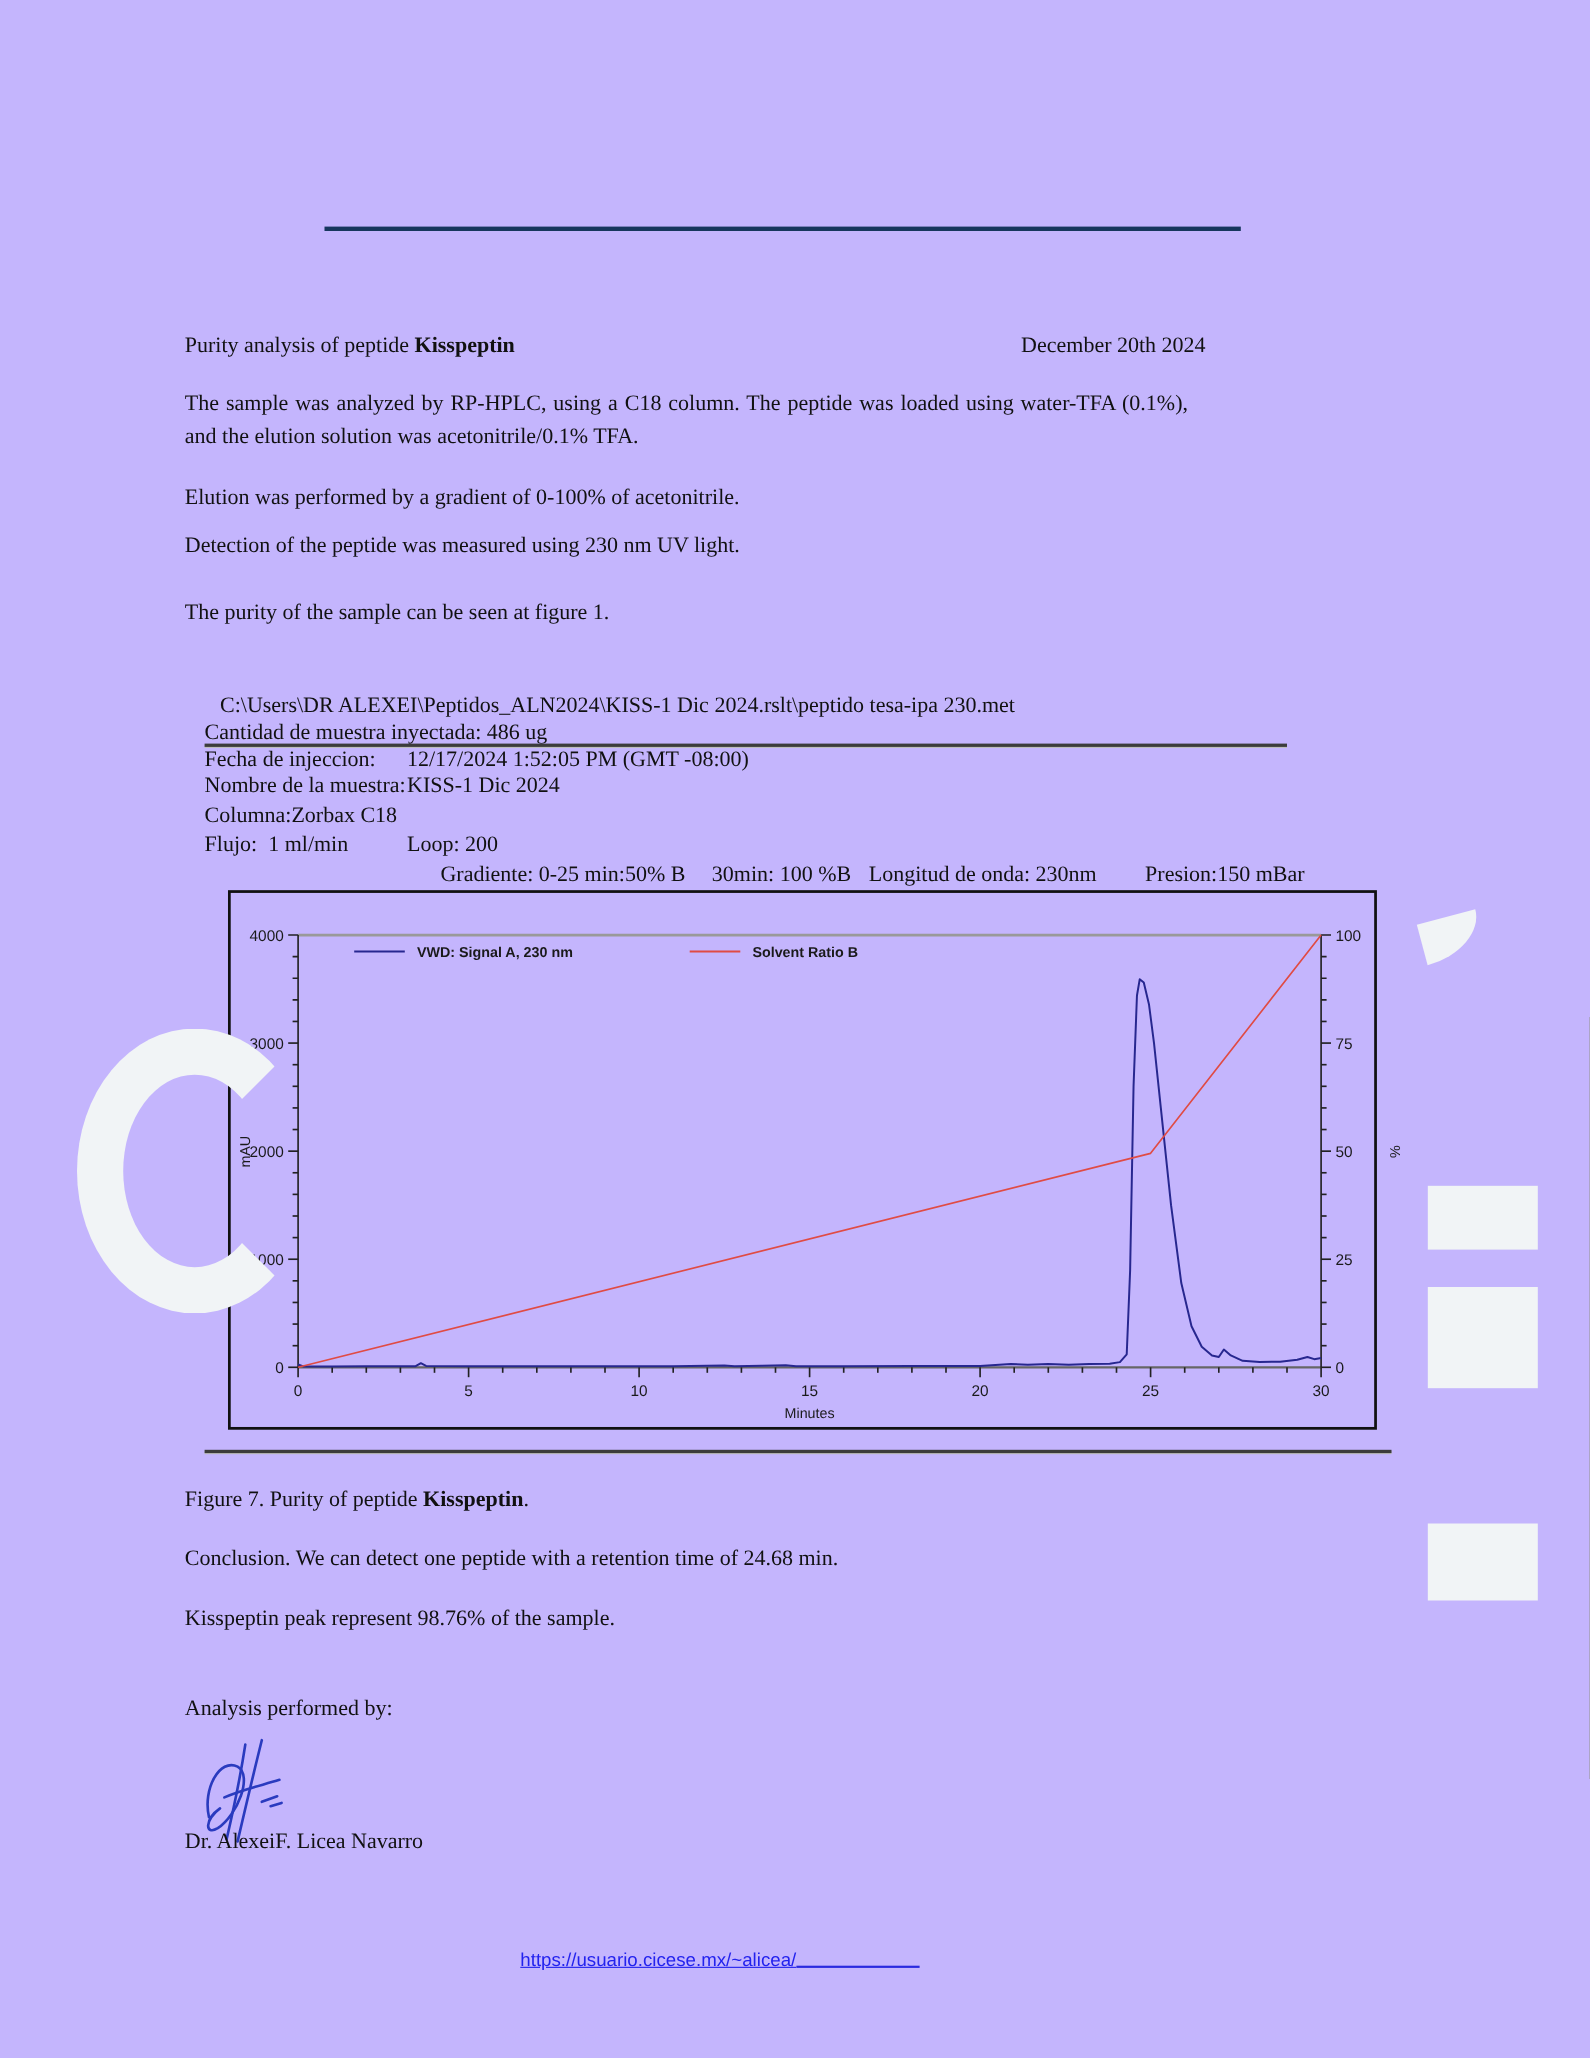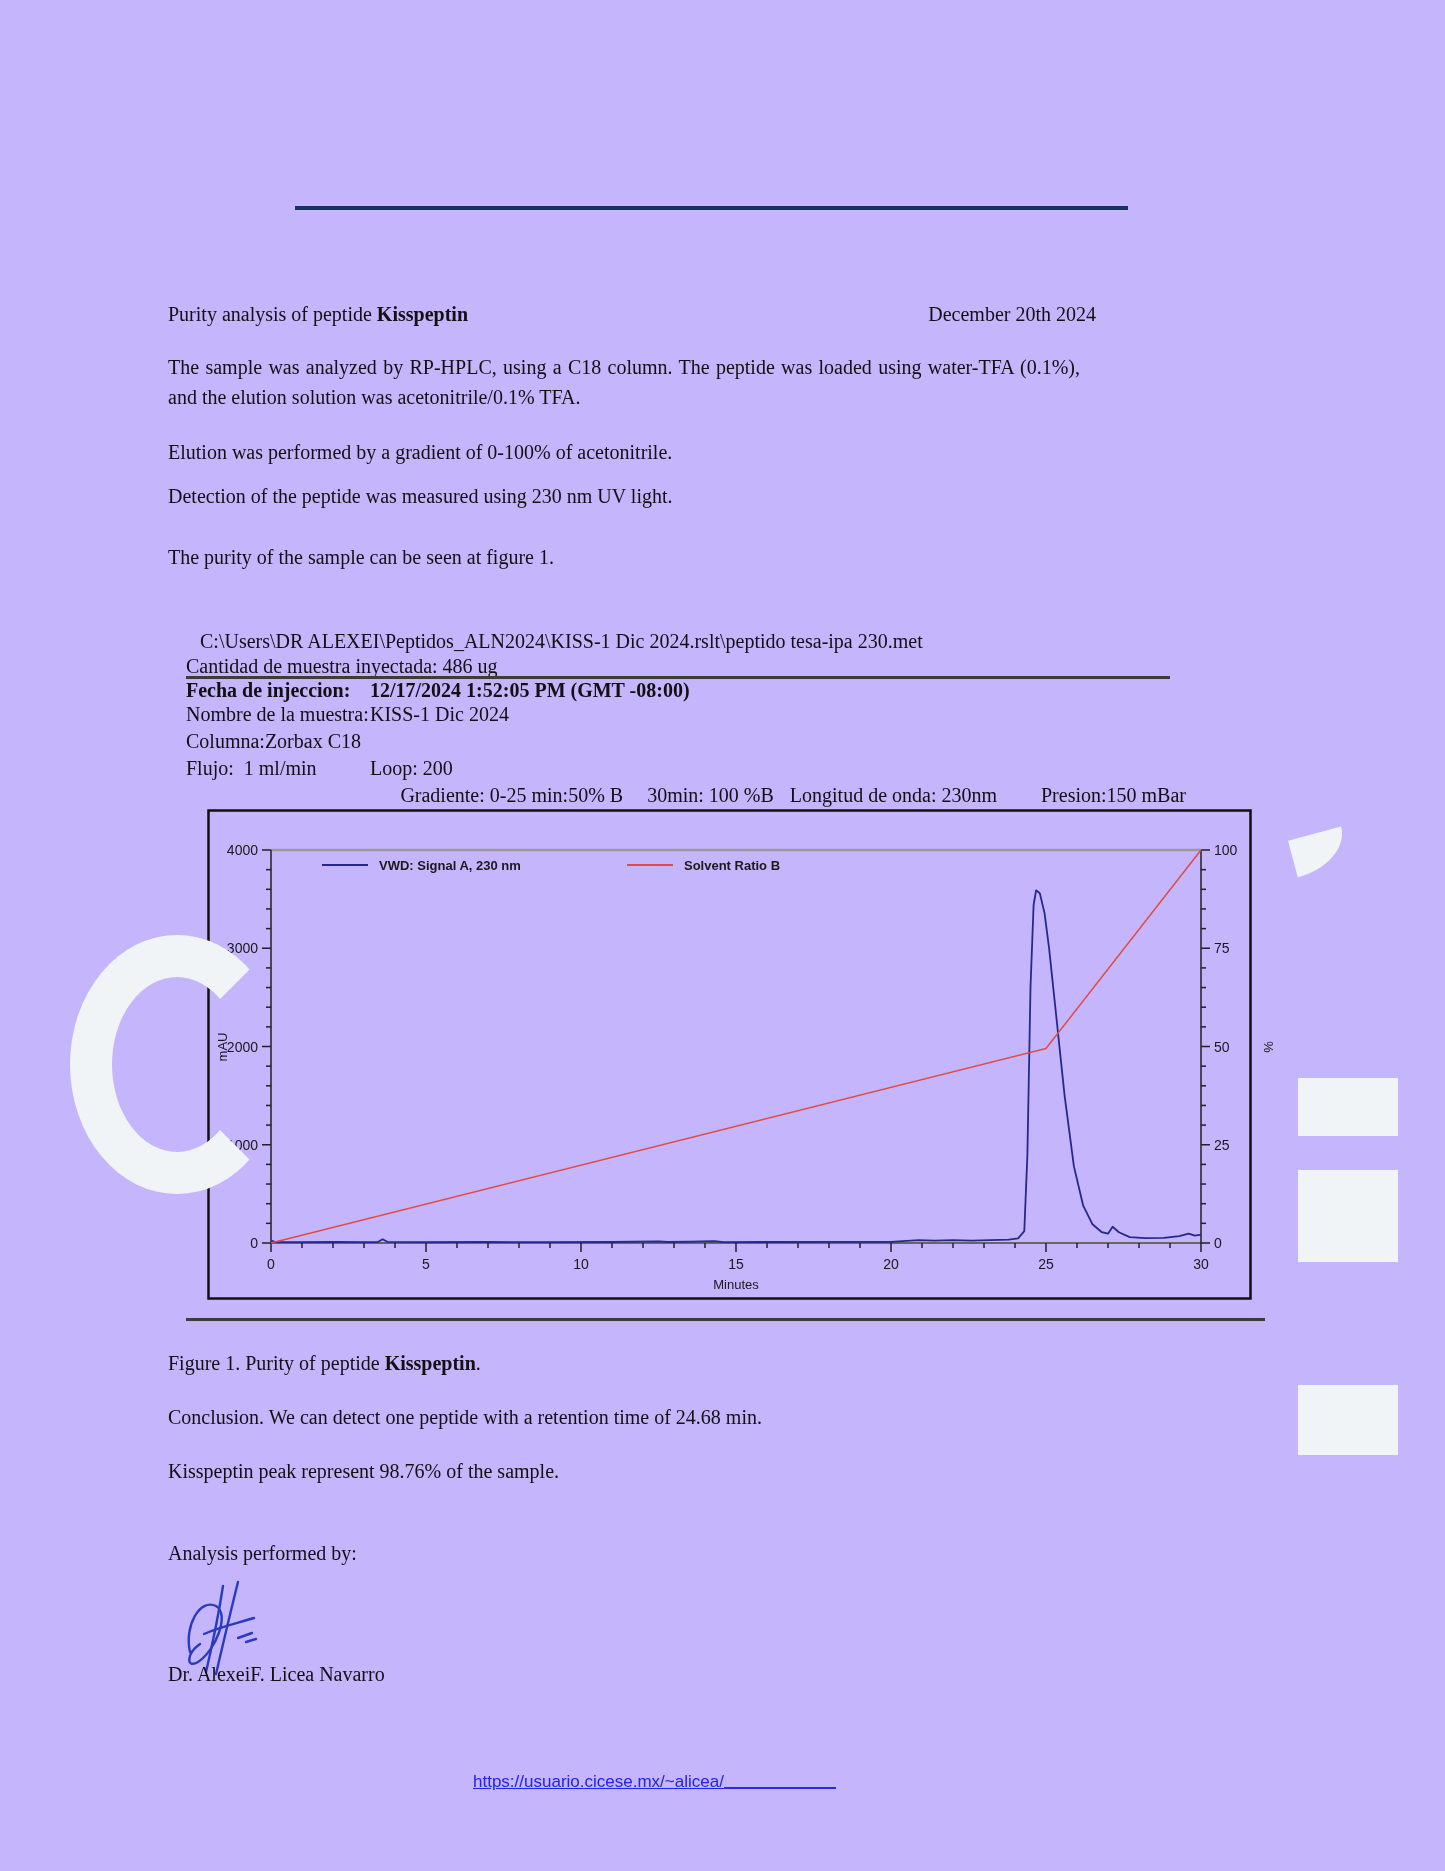--- a/index.html
+++ b/index.html
@@ -14,21 +14,21 @@
   .date{left:790px;top:303px;width:306px;text-align:right;font-size:20px;white-space:nowrap;}
   .para{left:168px;width:912px;font-size:20px;line-height:30px;text-align:justify;}
   .p1{top:352px;}
   .p2{top:437px;}
   .p3{top:481px;}
   .p4{top:542px;}
   .meta{left:186px;width:1000px;font-size:20px;line-height:22px;white-space:nowrap;}
   .meta-path{top:630px;padding-left:14px;}
   .meta-cantidad{top:655px;}
   .rule-1{left:186px;top:676px;width:984px;height:3px;background:#3c3c3c;box-shadow:0 1px 0 #bdbdbd;}
-  .meta-fecha{top:679px;font-weight:bold;}
+  .meta-fecha{top:679px;}
   .meta-nombre{top:703px;}
   .meta-columna{top:730px;}
   .meta-flujo{top:757px;}
   .meta-gradiente{top:784px;text-align:right;}
   .meta-label{display:inline-block;min-width:184px;}
   .pre{white-space:pre;}
   .gap24{margin-left:24px;}
   .gap16{margin-left:16px;}
   .gap44{margin-left:44px;}
   .chart-svg{left:207px;top:809px;}
@@ -187,21 +187,21 @@
       <line x1="115" y1="56" x2="161" y2="56" stroke="#27278f" stroke-width="2"></line>
       <text x="172" y="61" fill="#1a1a1a" font-family="&quot;Liberation Sans&quot;,&quot;DejaVu Sans&quot;,sans-serif" font-size="13" font-weight="bold">VWD: Signal A, 230 nm</text>
       <line x1="420" y1="56" x2="466" y2="56" stroke="#e04b44" stroke-width="2"></line>
       <text x="477" y="61" fill="#1a1a1a" font-family="&quot;Liberation Sans&quot;,&quot;DejaVu Sans&quot;,sans-serif" font-size="13" font-weight="bold">Solvent Ratio B</text>
       <polyline points="64.0,431.5 68.7,433.2 95.0,433.2 126.0,433.0 157.0,433.1 170.9,433.0 175.6,430.3 180.3,432.8 219.0,433.1 281.0,433.0 343.0,433.1 405.0,433.0 451.5,432.4 460.8,433.0 485.6,432.6 507.3,432.2 516.6,433.1 560.0,433.0 622.0,432.9 684.0,432.8 711.9,431.1 727.4,431.6 746.0,431.1 764.6,431.6 783.2,431.1 801.8,430.7 811.1,429.3 817.3,422.2 820.4,345.6 823.5,178.5 826.6,96.0 829.1,81.3 832.8,84.2 837.5,103.9 842.1,139.3 848.3,198.2 857.6,286.6 866.9,357.4 876.2,396.7 885.5,415.3 894.8,423.2 901.0,424.7 905.6,417.8 911.9,423.2 922.7,428.1 938.2,429.1 956.8,428.9 972.3,427.1 981.6,424.7 987.8,426.6 994.0,425.6" fill="none" stroke="#27278f" stroke-width="1.8" stroke-linejoin="round"></polyline>
       <polyline points="64.0,434.0 839.0,239.5 994.0,41.0" fill="none" stroke="#e04b44" stroke-width="1.5" stroke-linejoin="round"></polyline>
     </svg>
 
   <div class="abs rule-2"></div>
 
-  <div class="abs fig-caption"><span>Figure 1. Purity of peptide </span><span class="bold">Kisspeptin</span><span>.</span></div>
+  <div class="abs fig-caption"><span>Figure 7. Purity of peptide </span><span class="bold">Kisspeptin</span><span>.</span></div>
 
   <div class="abs conclusion-1">Conclusion. We can detect one peptide with a retention time of 24.68 min.</div>
   <div class="abs conclusion-2">Kisspeptin peak represent 98.76% of the sample.</div>
 
   <div class="abs analysis-by">Analysis performed by:</div>
 
   <svg class="abs signature" width="100" height="100" viewBox="0 0 100 100">
     <g fill="none" stroke="#2a3bbf" stroke-width="2.4" stroke-linecap="round">
       <path d="M14 72 C 8 46, 24 18, 40 26 C 54 34, 40 70, 22 82 C 10 89, 10 74, 24 64"></path>
       <path d="M47 6 C 43 32, 37 62, 30 92"></path>

